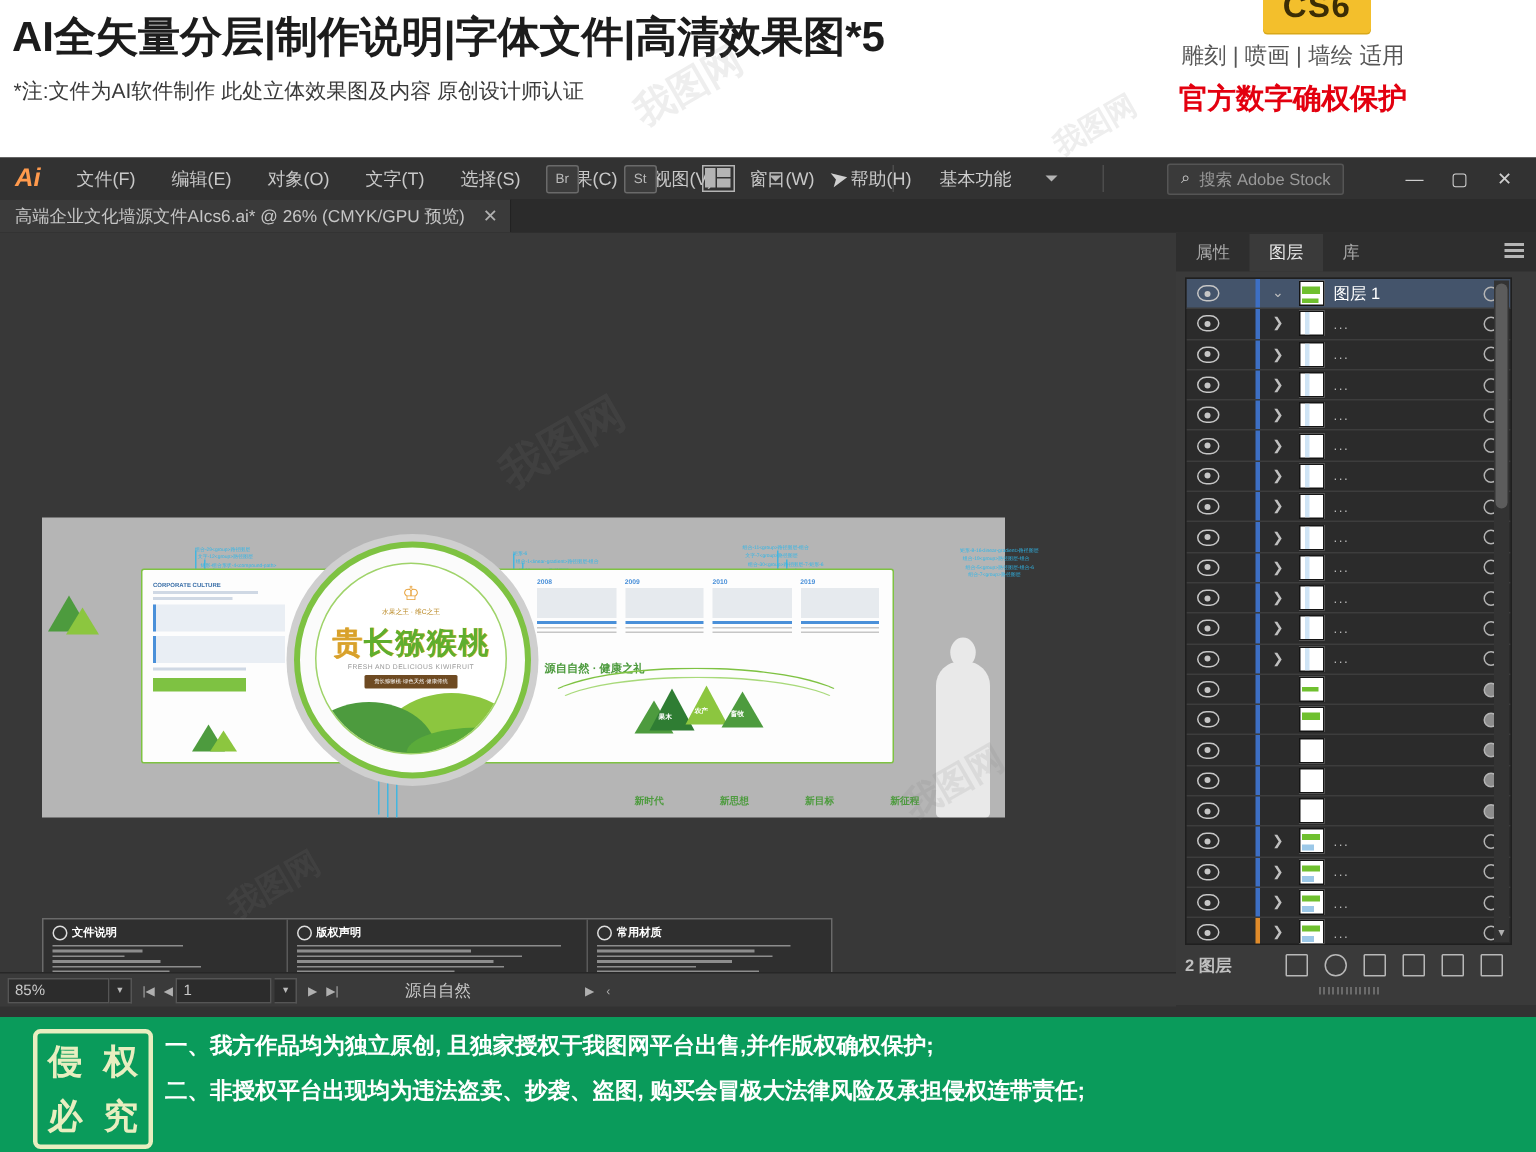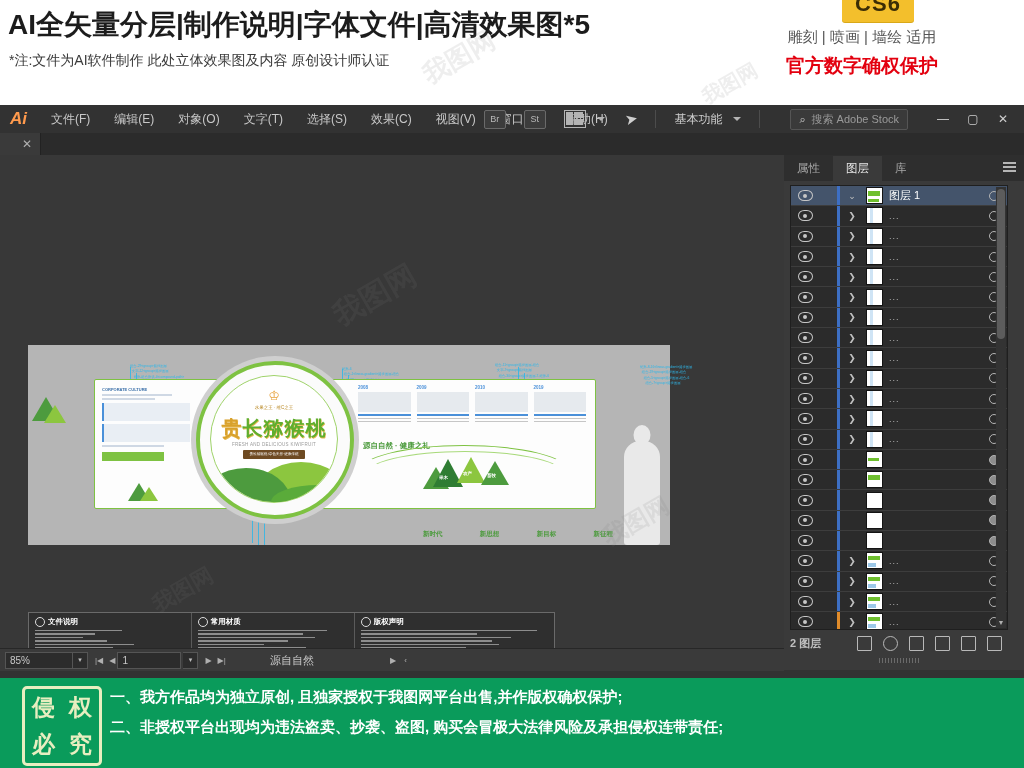--- a/index.html
+++ b/index.html
@@ -41,21 +41,21 @@
 
   
   .ai{position:absolute;left:0;top:105px;width:1024px;height:573px;background:#323232;}
 
   .menubar{position:absolute;left:0;top:0;width:1024px;height:28px;background:#323232;
            border-bottom:1px solid #262626;}
   .ai-logo{position:absolute;left:10px;top:4px;width:26px;height:20px;color:#ff9a4d;
            font-size:17px;font-weight:bold;font-style:italic;line-height:20px;}
   .menu-items{position:absolute;left:48px;top:0;height:28px;display:flex;align-items:center;gap:18px;}
   .menu-item{color:#c8c8c8;font-size:12px;cursor:default;padding:2px 3px;white-space:nowrap;}
-  .mb-right{position:absolute;right:0;top:0;height:28px;display:flex;align-items:center;gap:4px;}
+  .mb-right{position:absolute;right:0;top:0;height:28px;display:flex;align-items:center;gap:16px;}
   .sq-btn{width:20px;height:17px;border:1px solid #6a6a6a;border-radius:2px;background:#3c3c3c;
           color:#b9b9b9;font-size:9px;display:flex;align-items:center;justify-content:center;
           margin-right:14px;}
   .arrange-ico{width:18px;height:14px;border:1px solid #b4b4b4;display:grid;
                grid-template-columns:7px 9px;grid-template-rows:6px 6px;gap:1px;padding:1px;}
   .arrange-ico i{background:#b4b4b4;display:block;}
   .arrange-ico i.tall{grid-row:span 2;}
   .chev{width:0;height:0;border-left:4px solid transparent;border-right:4px solid transparent;
         border-top:4px solid #b4b4b4;margin-left:7px;}
   .rocket{color:#cfcfcf;font-size:15px;margin-left:16px;transform:rotate(-12deg);}
@@ -267,20 +267,21 @@
         <div class="wbtns">
           <div class="wbtn">—</div>
           <div class="wbtn">▢</div>
           <div class="wbtn">✕</div>
         </div>
       </div>
     </div>
 
     <div class="tabbar">
       <div class="doctab">
+        <span class="t">高端企业文化墙源文件AIcs6.ai* @ 26% (CMYK/GPU 预览)</span>
         <span class="x">✕</span>
       </div>
     </div>
 
     <div class="canvaswrap">
       <div class="artboard"></div>
 
       <div class="gline" style="left:130px;top:212px;height:85px;"></div>
       <div class="gline" style="left:136px;top:218px;height:80px;"></div>
       <div class="gline" style="left:142px;top:224px;height:76px;"></div>
@@ -410,46 +411,46 @@
             </div>
           <div class="info-lines">
             <div class="il" style="width:58%"></div>
               <div class="il" style="width:40%"></div>
             <div class="il" style="width:32%"></div>
               <div class="il" style="width:48%"></div>
             <div class="il" style="width:66%"></div>
               <div class="il" style="width:52%"></div>
           </div>
         </div>
+        <div class="info-sec" style="flex:1.25">
+          <div class="info-head">
+              <span class="info-ic"></span>
+            <span>版权声明</span>
+            </div>
+          <div class="info-lines">
+            <div class="il" style="width:94%"></div>
+              <div class="il" style="width:62%"></div>
+            <div class="il" style="width:80%"></div>
+              <div class="il" style="width:70%"></div>
+            <div class="il" style="width:74%"></div>
+              <div class="il" style="width:56%"></div>
+          </div>
+        </div>
         <div class="info-sec">
           <div class="info-head">
               <span class="info-ic"></span>
             <span>常用材质</span>
             </div>
           <div class="info-lines">
             <div class="il" style="width:86%"></div>
               <div class="il" style="width:70%"></div>
             <div class="il" style="width:78%"></div>
               <div class="il" style="width:60%"></div>
             <div class="il" style="width:44%"></div>
               <div class="il" style="width:72%"></div>
-          </div>
-        </div>
-        <div class="info-sec" style="flex:1.25">
-          <div class="info-head">
-              <span class="info-ic"></span>
-            <span>版权声明</span>
-            </div>
-          <div class="info-lines">
-            <div class="il" style="width:94%"></div>
-              <div class="il" style="width:62%"></div>
-            <div class="il" style="width:80%"></div>
-              <div class="il" style="width:70%"></div>
-            <div class="il" style="width:74%"></div>
-              <div class="il" style="width:56%"></div>
           </div>
         </div>
       </div>
 
       <div class="wm" style="left:330px;top:120px;font-size:30px;">我图网</div>
       <div class="wm" style="left:600px;top:350px;font-size:24px;">我图网</div>
       <div class="wm" style="left:150px;top:420px;font-size:22px;">我图网</div>
     </div>
 
     <div class="statusbar">

